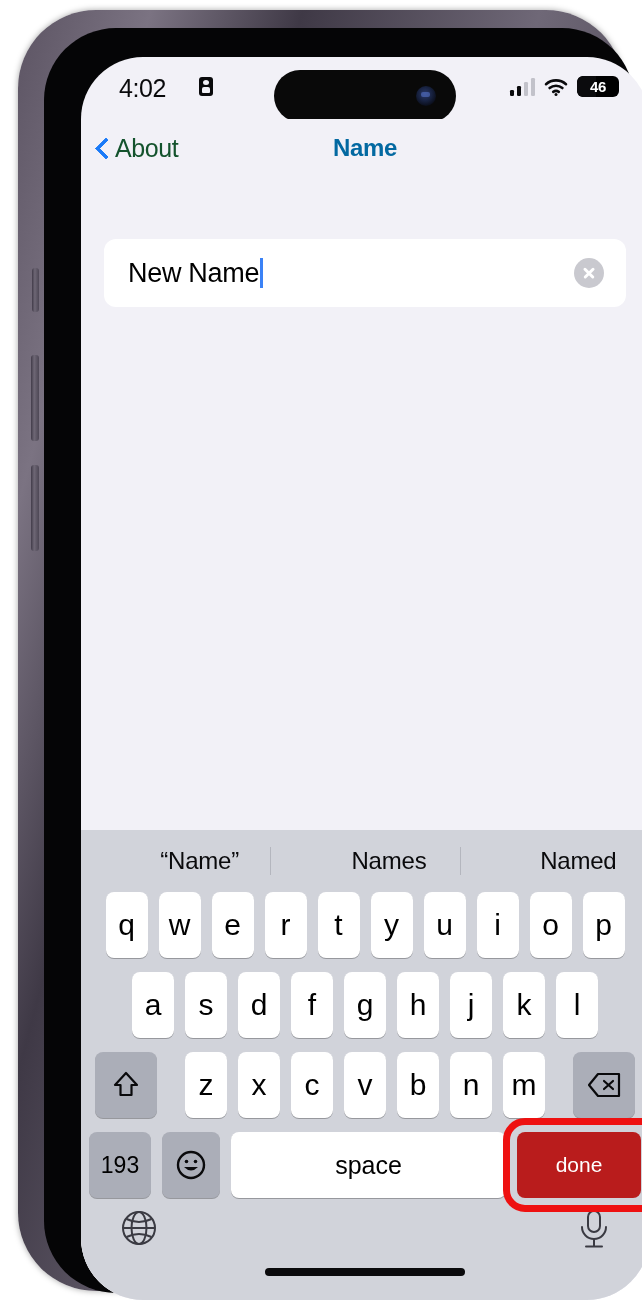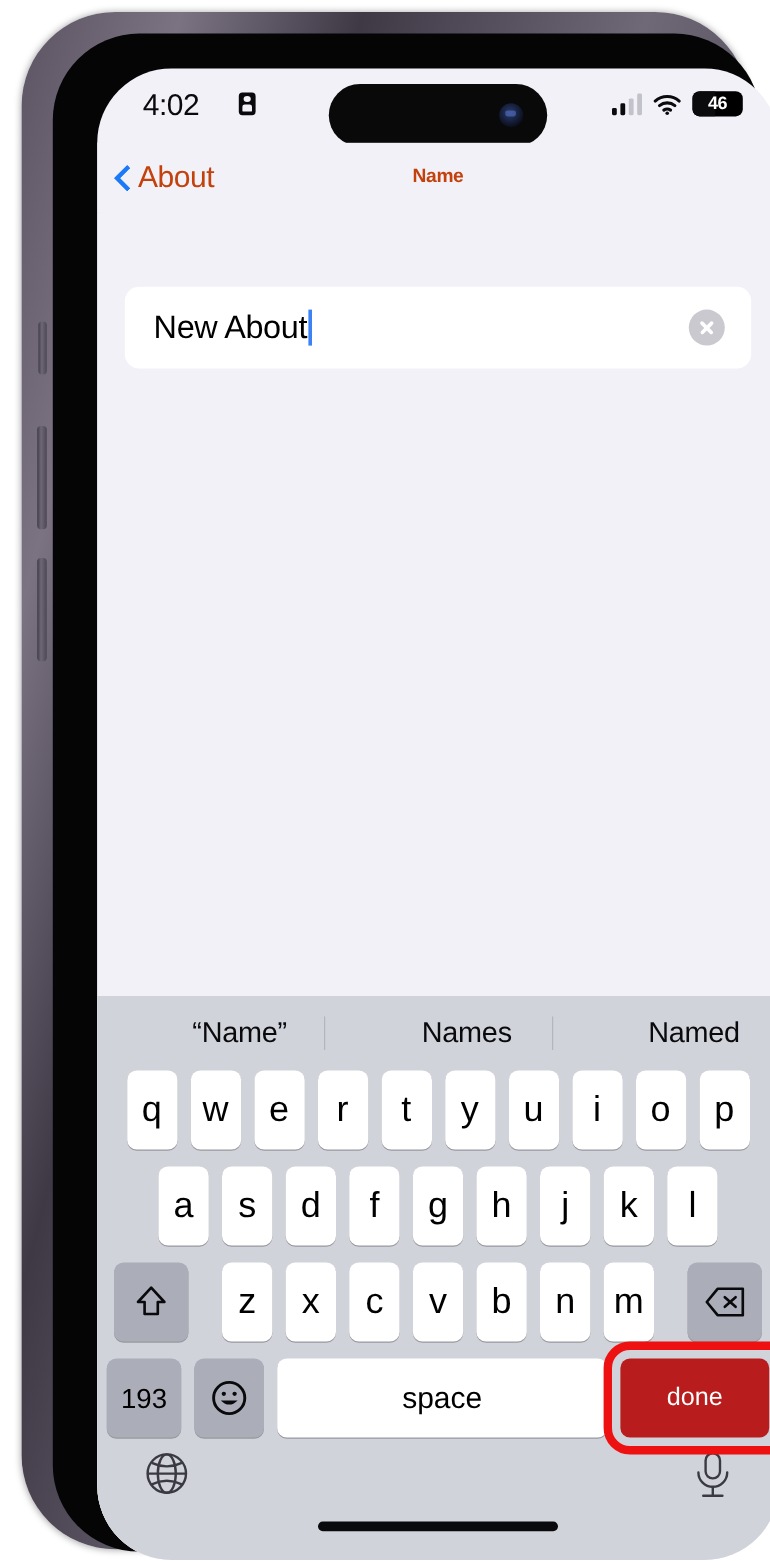--- a/index.html
+++ b/index.html
@@ -196,30 +196,30 @@
     position: absolute;
     left: 3px; top: 4px;
     width: 12px; height: 12px;
     border-left: 4px solid #1a7af8;
     border-bottom: 4px solid #1a7af8;
     border-radius: 1px;
     transform: rotate(45deg);
   }
   .nav-back-label {
     font-size: 25px;
-    color: #c2410c;
+    color: #14532d;
     letter-spacing: -0.4px;
   }
   .nav-title {
     position: absolute;
     left: 50%; top: 50%;
     transform: translate(-50%, -50%);
-    font-size: 16px;
+    font-size: 24px;
     font-weight: bold;
-    color: #c2410c;
+    color: #0369a1;
     letter-spacing: -0.3px;
     text-align: center;
   }
 
   
   .content {
     position: absolute;
     left: 0; top: 120px;
     width: 568px;
     bottom: 0;
@@ -476,21 +476,21 @@
             <span class="chevron-left"></span>
             <span class="nav-back-label">About</span>
           </div>
           <div class="nav-title">Name</div>
         </div>
 
         <div class="content">
 
           <div class="text-field">
             <span class="tf-value-wrap">
-              <span class="tf-value">New About</span>
+              <span class="tf-value">New Name</span>
               <span class="tf-caret"></span>
             </span>
             <span class="tf-clear"></span>
           </div>
 
           <div class="keyboard">
 
             <div class="predictive">
               <div class="pred-item">“Name”</div>
               <div class="pred-item">Names</div>

